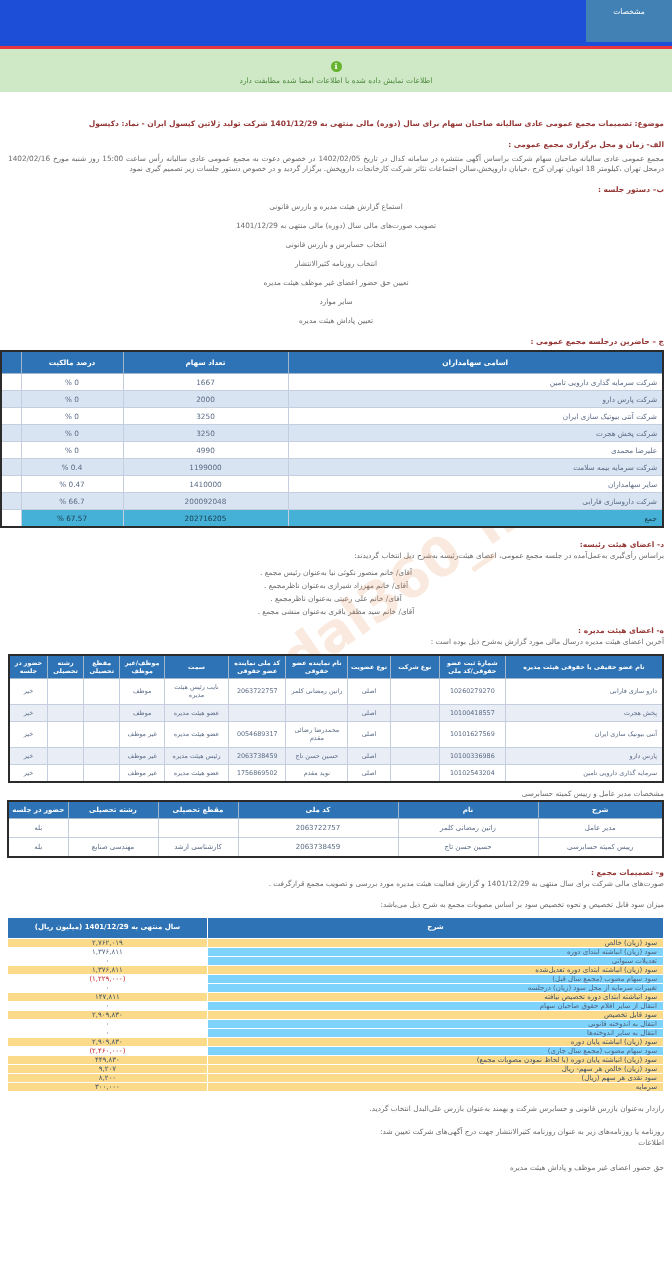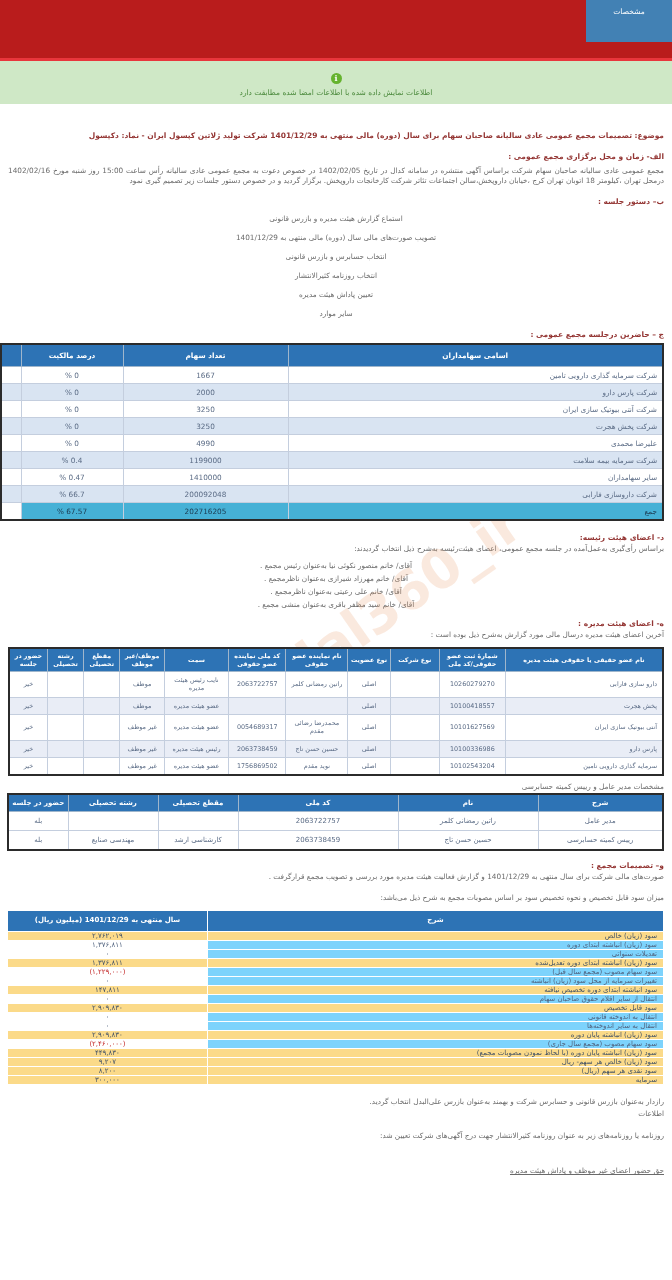--- a/index.html
+++ b/index.html
@@ -1,21 +1,21 @@
 <!DOCTYPE html>
 <html lang="fa"><head>
 <meta charset="utf-8">
 <style>
   * { box-sizing: border-box; margin: 0; padding: 0; }
   html,body { background:#fff; }
   body { font-family:"DejaVu Sans", sans-serif; }
   .page { position:relative; width:672px; height:1280px; margin:0 auto; background:#fff; overflow:hidden; }
 
   
-  .topbar { position:relative; height:58px; background:#b91c1c; }
+  .topbar { position:relative; height:46px; background:#1d4ed8; }
   .spec-tab { position:absolute; top:0; right:0; width:86px; height:42px; background:#4281b4; color:#fff;
               font-size:7.5px; text-align:center; padding-top:7px; cursor:pointer; }
   .redline { height:3px; background:#e8363c; }
 
   
   .banner { background:#cfe8c6; padding:5px 0 7px; text-align:center; }
   .info-icon { display:inline-block; width:11px; height:11px; border-radius:50%; background:#65b32e; color:#fff;
                font-size:8px; font-weight:bold; line-height:11px; text-align:center; font-family:"DejaVu Serif",serif; }
   .banner-text { margin-top:3px; color:#4c8a3d; font-size:7.5px; }
 
@@ -91,22 +91,23 @@
 
     <h3 class="sec">الف- زمان و محل برگزاری مجمع عمومی :</h3>
     <p class="body">مجمع عمومی عادی سالیانه صاحبان سهام شرکت براساس آگهی منتشره در سامانه کدال در تاریخ 1402/02/05 در خصوص دعوت به مجمع عمومی عادی سالیانه رأس ساعت 15:00 روز شنبه مورخ 1402/02/16 درمحل تهران ،کیلومتر 18 اتوبان تهران کرج ،خیابان داروپخش،سالن اجتماعات تئاتر شرکت کارخانجات داروپخش.   برگزار گردید و در خصوص دستور جلسات زیر تصمیم گیری نمود</p>
 
     <h3 class="sec">ب– دستور جلسه :</h3>
     <div class="list-block">
         <div class="list-line">استماع گزارش هیئت مدیره و بازرس قانونی</div>
         <div class="list-line">تصویب صورت‌های مالی سال (دوره) مالی منتهی به 1401/12/29</div>
         <div class="list-line">انتخاب حسابرس و بازرس قانونی</div>
         <div class="list-line">انتخاب روزنامه کثیرالانتشار</div>
+        <div class="list-line">تعیین حق حضور اعضای غیر موظف هیئت مدیره</div>
+        <div class="list-line">سایر موارد</div>
         <div class="list-line">تعیین پاداش هیئت مدیره</div>
-        <div class="list-line">سایر موارد</div>
       </div>
 
     <h3 class="sec" style="margin-top:12px;">ج – حاضرین درجلسه مجمع عمومی :</h3>
     <table class="t1">
       <colgroup>
           <col style="width:375px">
           <col style="width:165px">
           <col style="width:102px">
           <col style="width:20px">
         </colgroup>
@@ -357,21 +358,21 @@
           </tr>
           <tr class="hl alt">
             <td>سود (زیان) انباشته ابتدای دوره تعدیل‌شده</td>
             <td>۱,۳۷۶,۸۱۱</td>
           </tr>
           <tr class="neg">
             <td>سود سهام مصوب (مجمع سال قبل)</td>
             <td>(۱,۲۲۹,۰۰۰)</td>
           </tr>
           <tr class="alt">
-            <td>تغییرات سرمایه از محل سود (زیان) انباشته</td>
+            <td>تغییرات سرمایه از محل سود (زیان) درجلسه</td>
             <td>۰</td>
           </tr>
           <tr class="hl">
             <td>سود انباشته ابتدای دوره تخصیص نیافته</td>
             <td>۱۴۷,۸۱۱</td>
           </tr>
           <tr class="alt">
             <td>انتقال از سایر اقلام حقوق صاحبان سهام</td>
             <td>۰</td>
           </tr>
@@ -408,19 +409,19 @@
             <td>۸,۲۰۰</td>
           </tr>
           <tr class="hl">
             <td>سرمایه</td>
             <td>۳۰۰,۰۰۰</td>
           </tr>
         </tbody>
     </table>
 
     <p class="body" style="margin-top:12px;">رازدار  به‌عنوان بازرس قانونی و حسابرس شرکت و   بهمند  به‌عنوان بازرس علی‌البدل انتخاب گردید.</p>
+    <p class="body" style="margin-top:12px;margin-bottom:0;">روزنامه یا روزنامه‌های زیر به عنوان روزنامه کثیرالانتشار جهت درج آگهی‌های شرکت تعیین شد:</p>
     <p class="body" style="margin-top:1px;">اطلاعات</p>
-    <p class="body" style="margin-top:12px;margin-bottom:0;">روزنامه یا روزنامه‌های زیر به عنوان روزنامه کثیرالانتشار جهت درج آگهی‌های شرکت تعیین شد:</p>
-
-    <p class="plain-line" style="margin-top:24px;text-decoration:underline;">حق حضور اعضای غیر موظف و پاداش هیئت مدیره</p>
+
+    <p class="plain-line" style="margin-top:14px;">حق حضور اعضای غیر موظف و پاداش هیئت مدیره</p>
 
   </div>
 </div>
 
 </body></html>

